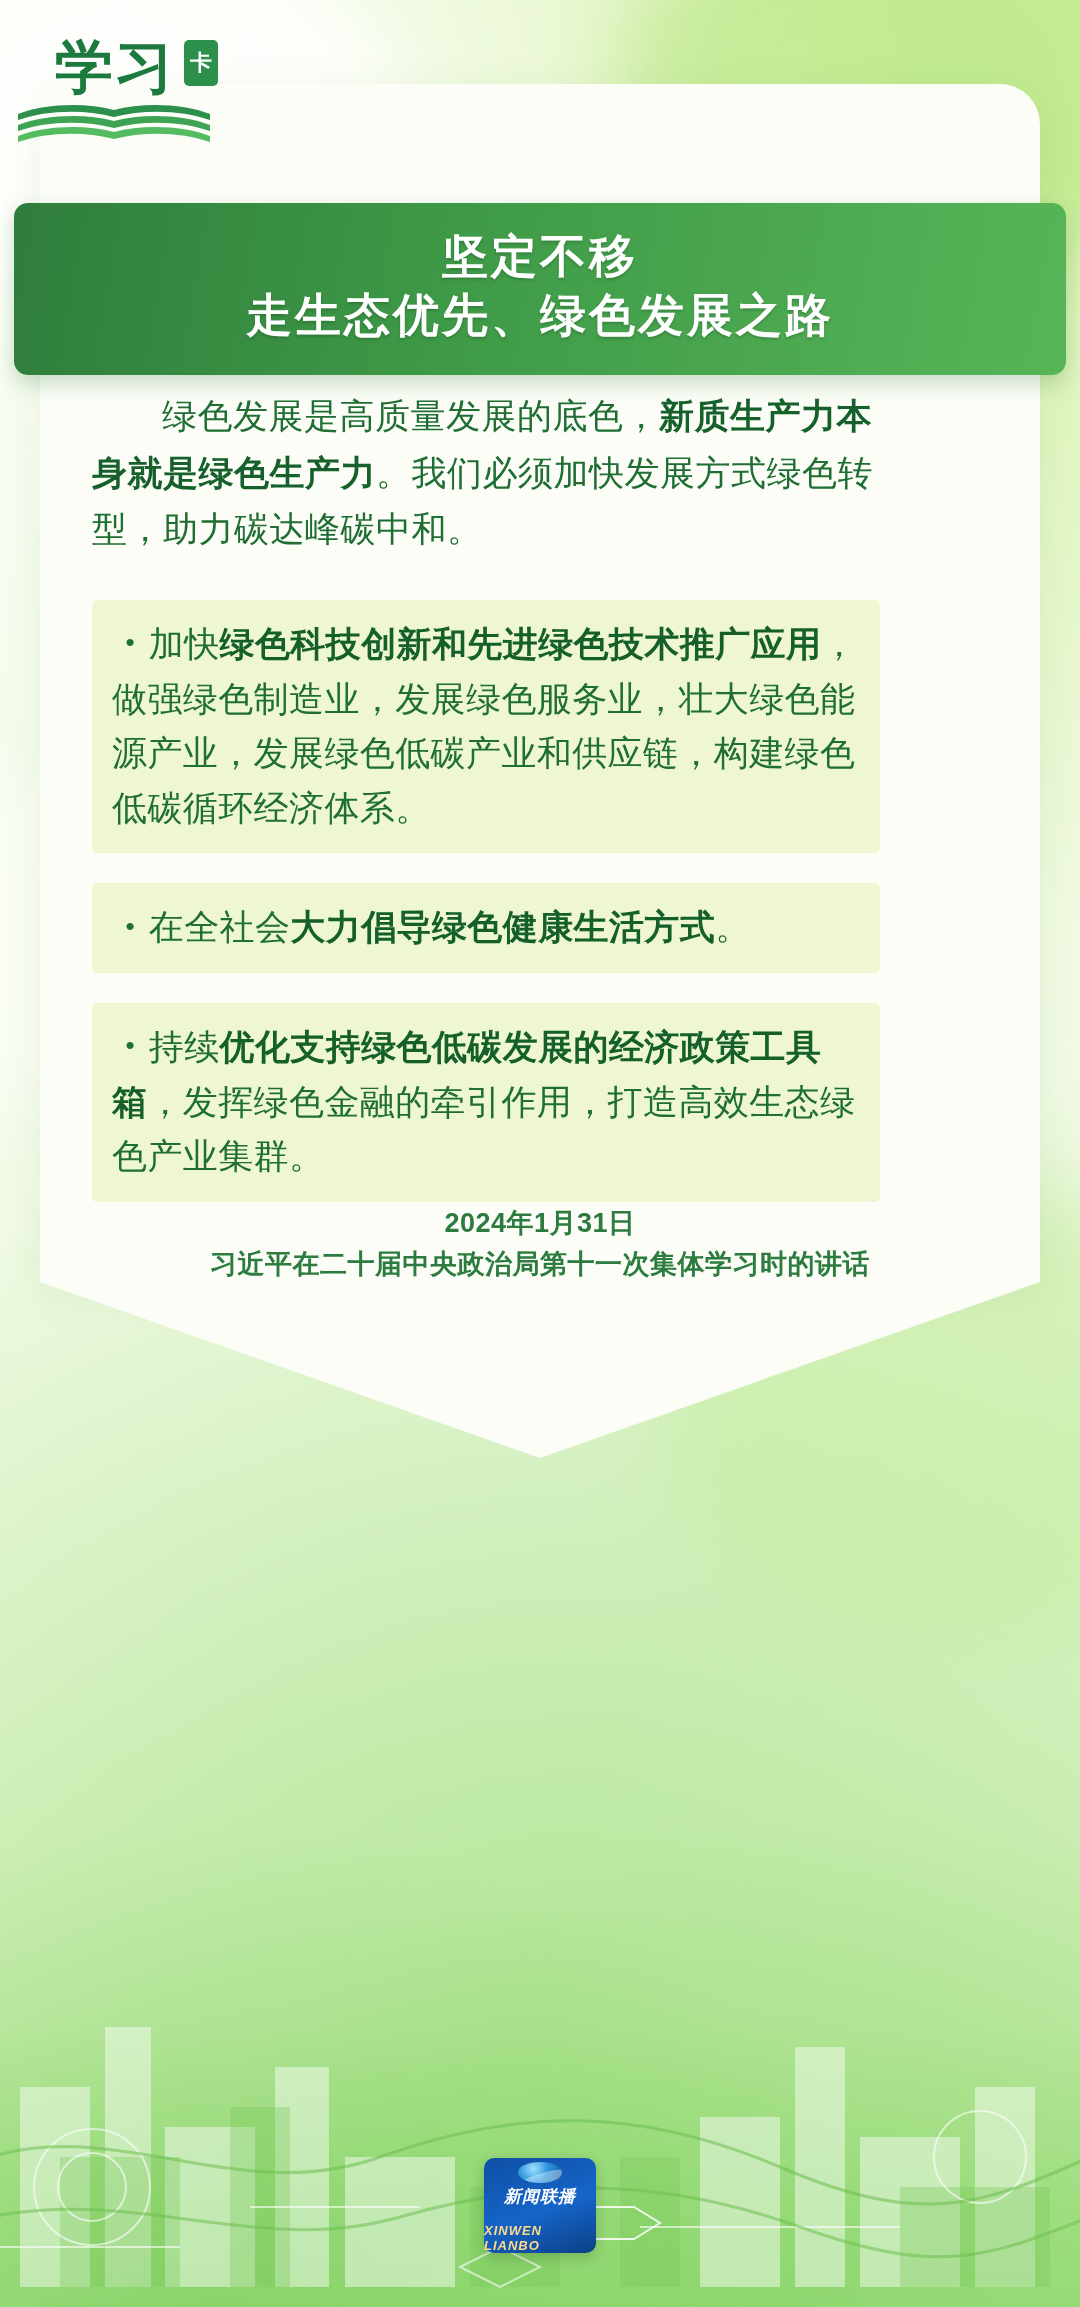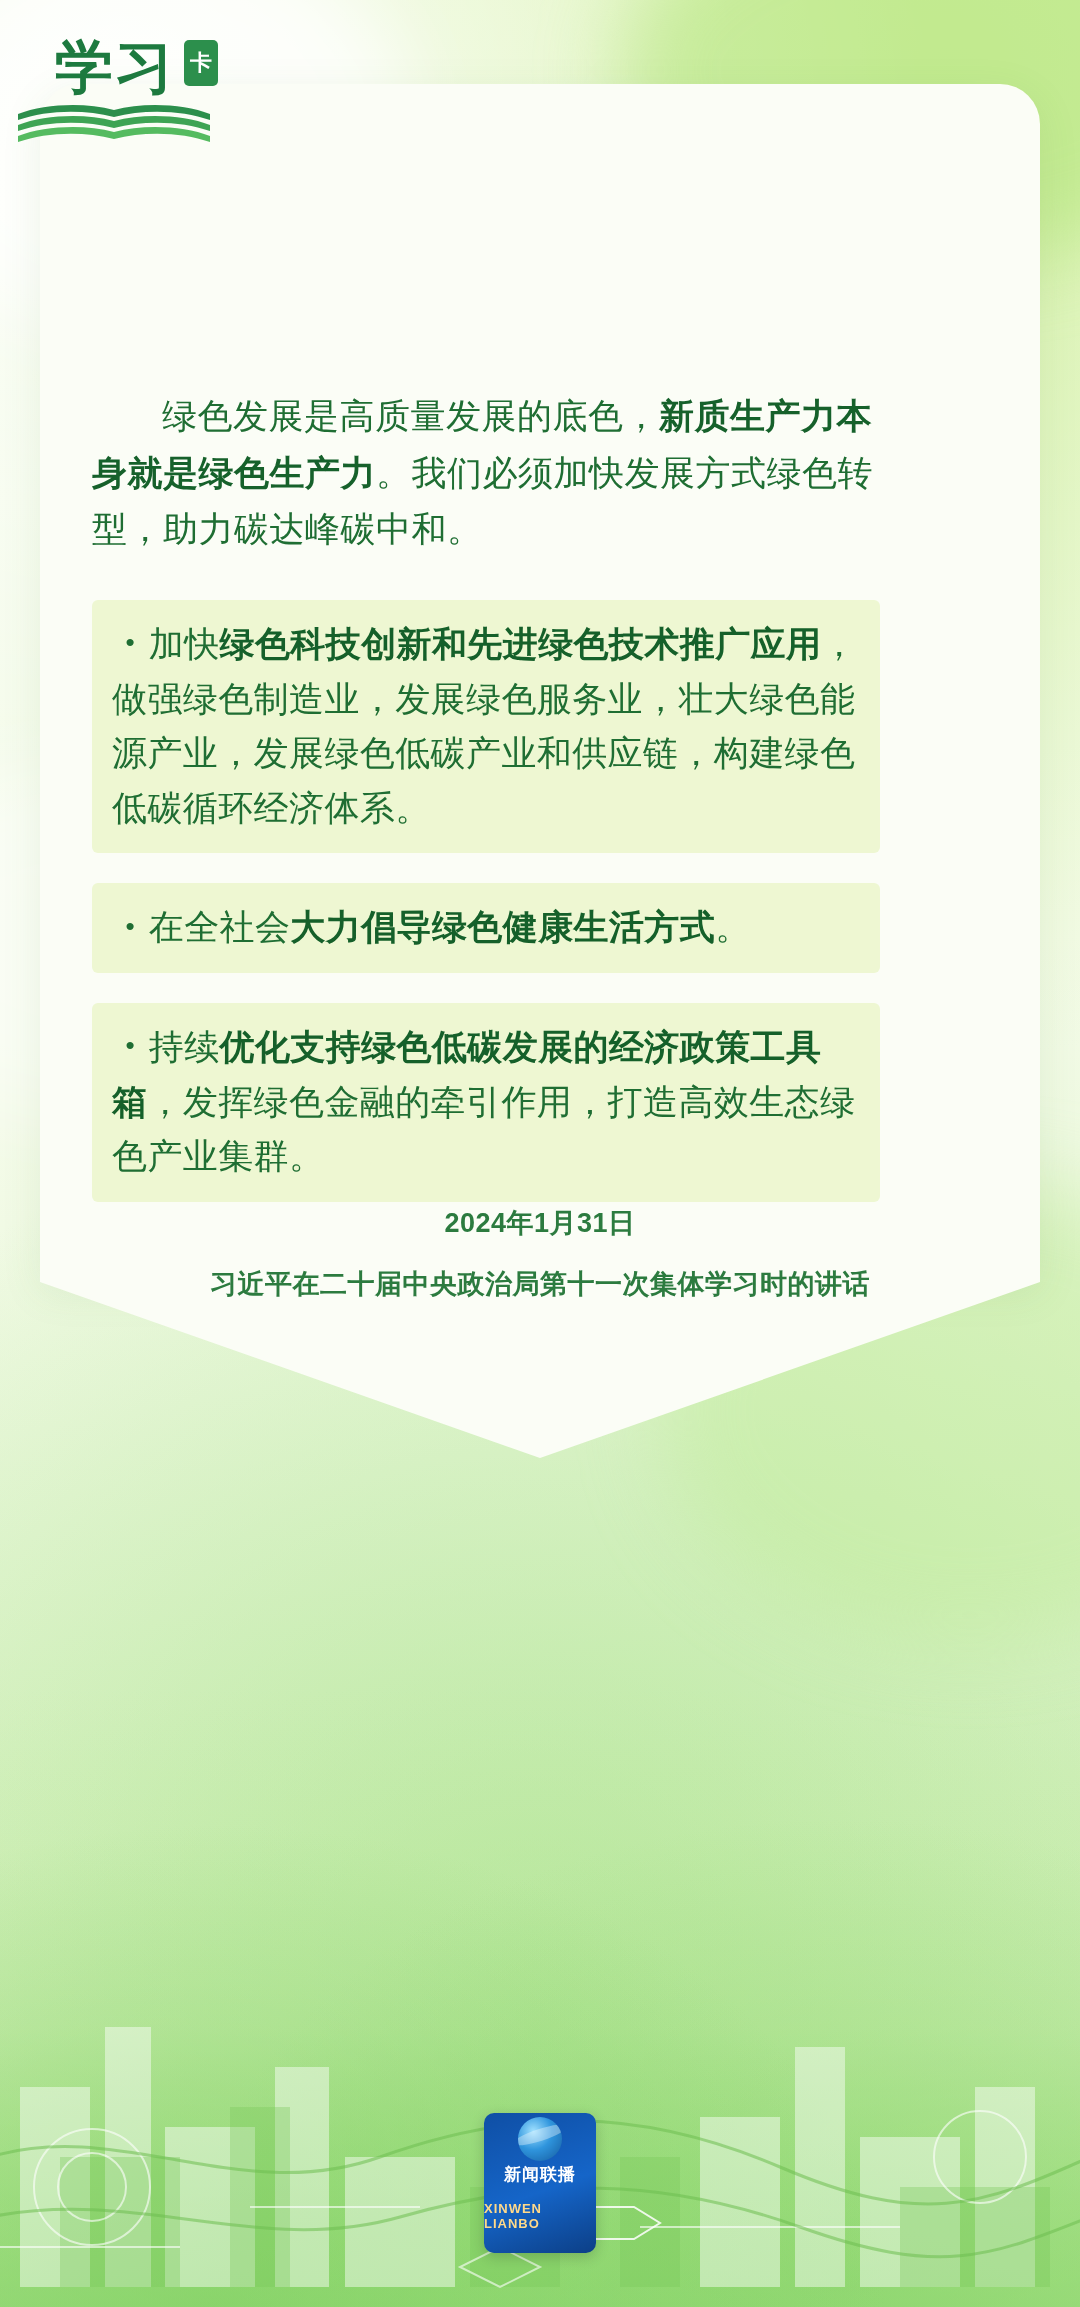--- a/index.html
+++ b/index.html
@@ -189,40 +189,40 @@
     font-size: 27px;
     font-weight: bold;
     line-height: 1.5;
     letter-spacing: 0.5px;
   }
   .source .who {
     font-size: 27px;
     font-weight: bold;
     line-height: 1.5;
     letter-spacing: 0.5px;
-    margin-top: 20px;
   }
 
   
   .footer-logo {
     position: absolute;
     left: 50%;
     transform: translateX(-50%);
     bottom: 54px;
     width: 112px;
-    height: 140px;
+    height: 95px;
     background: linear-gradient(160deg, #0f4fa5 0%, #1565c8 55%, #0c3f87 100%);
     border-radius: 10px;
     box-shadow: 0 4px 14px rgba(0,0,0,0.18);
     display: flex;
     flex-direction: column;
     align-items: center;
     justify-content: flex-start;
     padding-top: 4px;
     box-sizing: border-box;
+    font-style: italic;
   }
   .footer-globe {
     width: 44px; height: 44px;
     border-radius: 50%;
     background:
       radial-gradient(circle at 35% 32%, #9fe0ff 0%, #2f95dd 45%, #145a9e 100%);
     position: relative;
     overflow: hidden;
     margin-bottom: 4px;
   }
@@ -313,20 +313,24 @@
         <path d="M100 10 C 70 2, 30 4, 4 14 L 4 20 C 32 10, 70 9, 100 17 Z" fill="#2c8f4c"></path>
         <path d="M100 10 C 130 2, 170 4, 196 14 L 196 20 C 168 10, 130 9, 100 17 Z" fill="#2c8f4c"></path>
         <path d="M100 21 C 70 13, 30 15, 4 25 L 4 31 C 32 21, 70 20, 100 28 Z" fill="#3ea454"></path>
         <path d="M100 21 C 130 13, 170 15, 196 25 L 196 31 C 168 21, 130 20, 100 28 Z" fill="#3ea454"></path>
         <path d="M100 32 C 70 24, 30 26, 4 36 L 4 42 C 32 32, 70 31, 100 39 Z" fill="#55bb60"></path>
         <path d="M100 32 C 130 24, 170 26, 196 36 L 196 42 C 168 32, 130 31, 100 39 Z" fill="#55bb60"></path>
       </svg>
     </div>
   </div>
 
+  <div class="banner">
+    <div class="banner-line">坚定不移</div>
+    <div class="banner-line">走生态优先、绿色发展之路</div>
+  </div>
 
   <div class="body-wrap">
     <p class="lead">
       <span>绿色发展是高质量发展的底色，</span><b>新质生产力本身就是绿色生产力</b><span>。我们必须加快发展方式绿色转型，助力碳达峰碳中和。</span>
     </p>
 
     <div id="bullets">
         <div class="bullet"><span class="dot">•</span><span>加快</span><b>绿色科技创新和先进绿色技术推广应用</b><span>，做强绿色制造业，发展绿色服务业，壮大绿色能源产业，发展绿色低碳产业和供应链，构建绿色低碳循环经济体系。</span></div>
         <div class="bullet"><span class="dot">•</span><span>在全社会</span><b>大力倡导绿色健康生活方式</b><span>。</span></div>
         <div class="bullet"><span class="dot">•</span><span>持续</span><b>优化支持绿色低碳发展的经济政策工具箱</b><span>，发挥绿色金融的牵引作用，打造高效生态绿色产业集群。</span></div>

